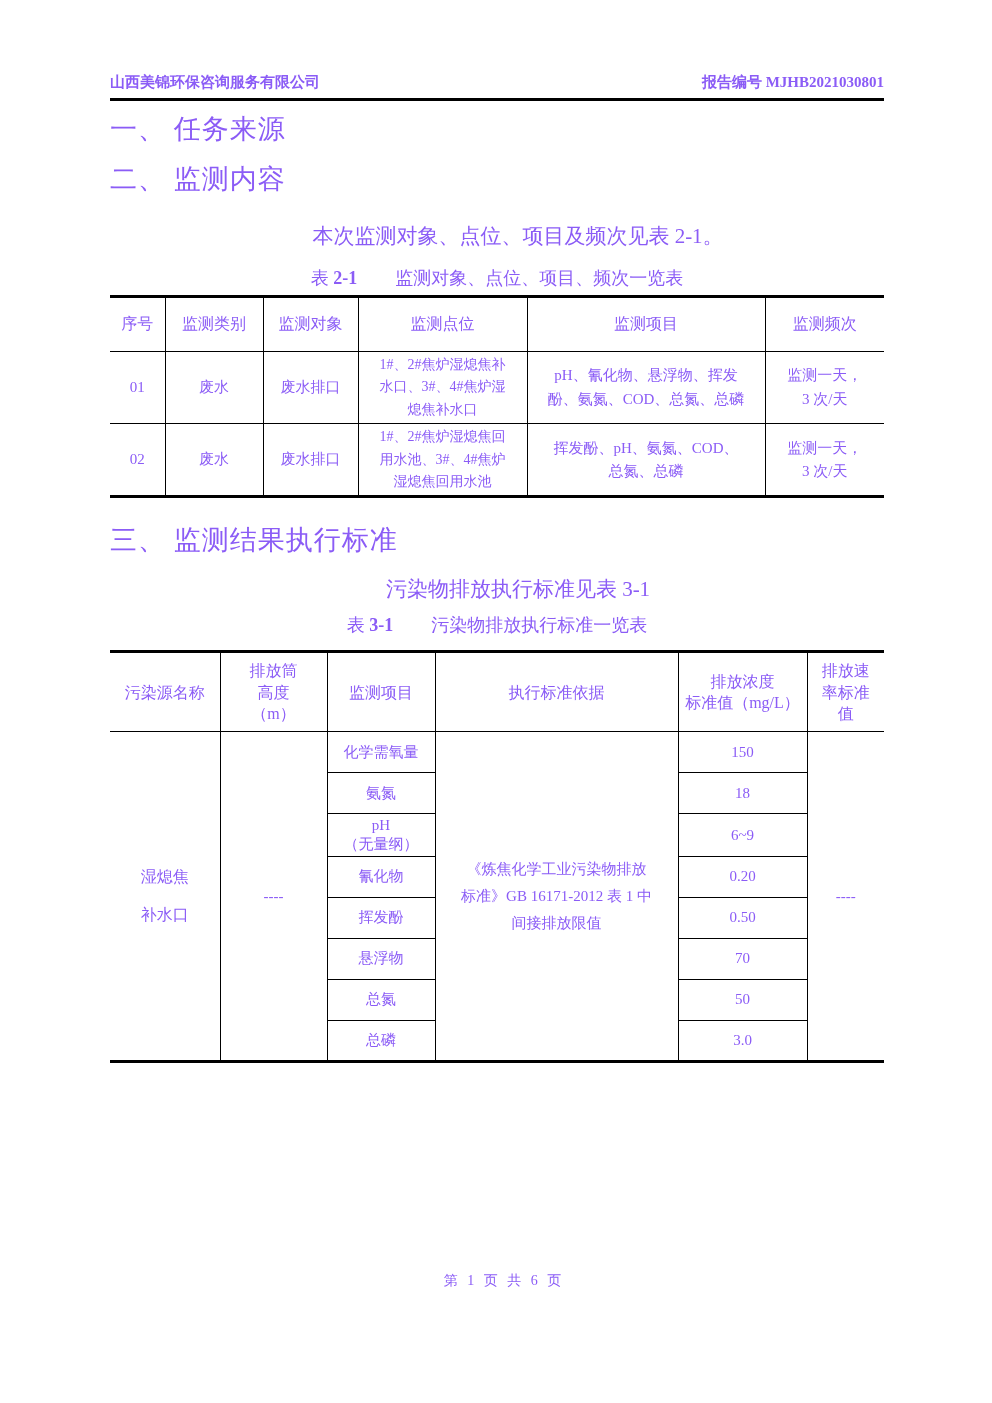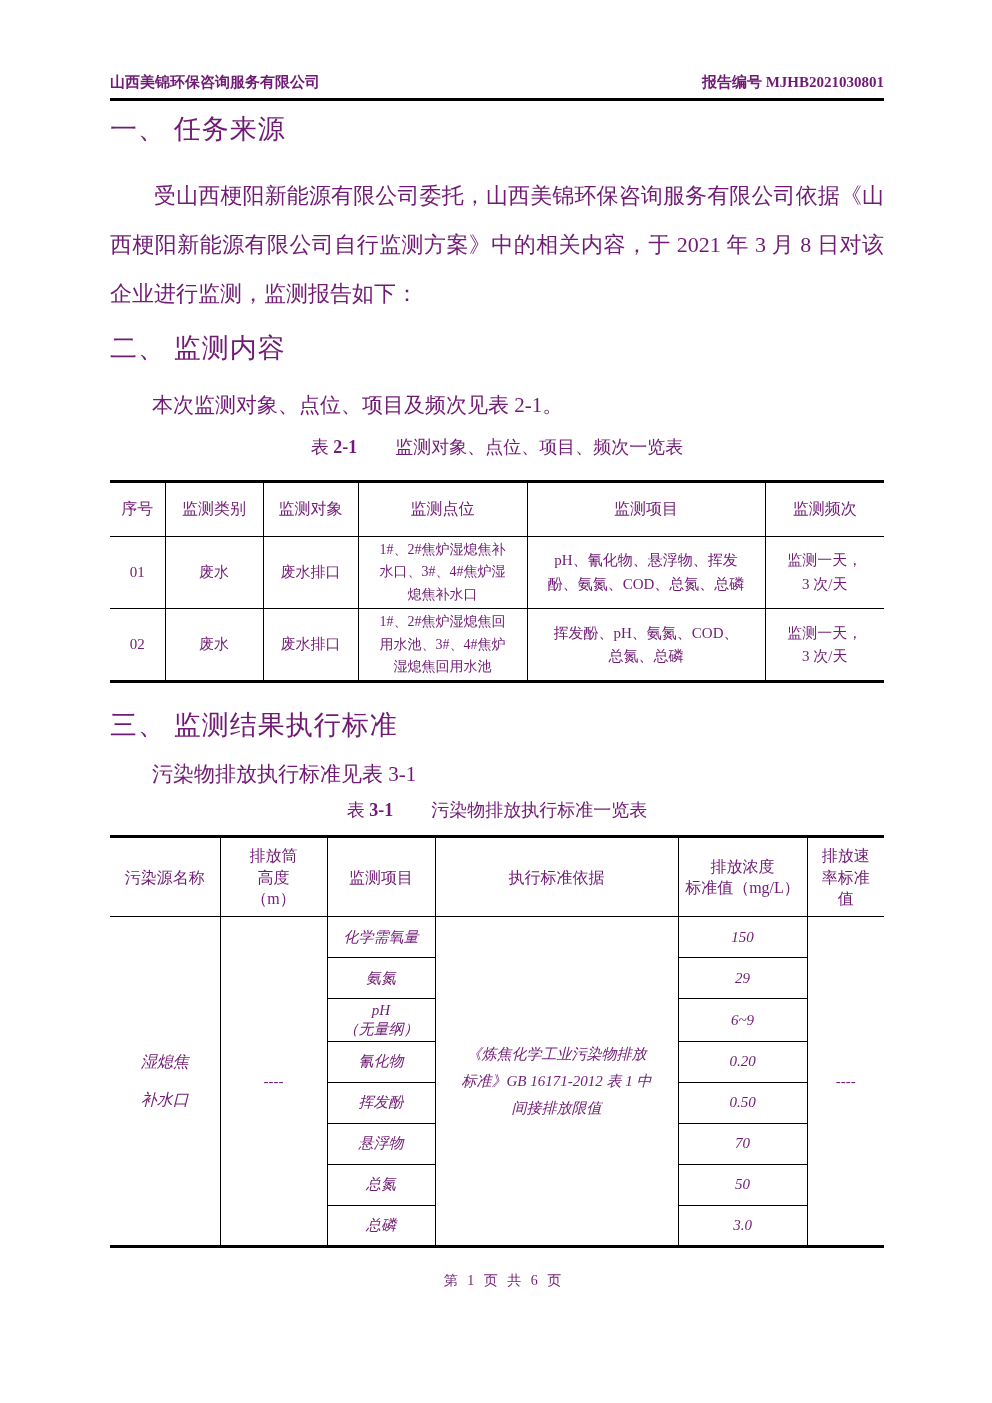--- a/index.html
+++ b/index.html
@@ -2,21 +2,21 @@
 <html><head>
 <meta charset="utf-8">
 <style>
   * { margin: 0; padding: 0; box-sizing: border-box; }
   html, body { background: #ffffff; }
   .page {
     position: relative;
     width: 992px;
     height: 1403px;
     background: #ffffff;
-    color: #701a75;
+    color: #8b5cf6;
     font-family: "Liberation Serif", "DejaVu Serif", serif;
     overflow: hidden;
   }
   .content { width: 774px; margin: 0 auto 0 110px; }
 
   
   .doc-header {
     padding-top: 73px;
     display: flex;
     justify-content: space-between;
@@ -43,20 +43,21 @@
     font-size: 22px;
     line-height: 49px;
     text-align: justify;
     text-indent: 2em;
   }
   .lead-para {
     margin-top: 22px;
     font-size: 21px;
     line-height: 30px;
     text-indent: 2em;
+    text-align: center;
   }
   .lead-para.p3 { margin-top: 14px; }
 
   .tbl-caption {
     margin-top: 14px;
     font-size: 18px;
     line-height: 26px;
     text-align: center;
   }
   .tbl-caption .cap-num { font-weight: 700; text-align: right; }
@@ -74,32 +75,32 @@
     border: 1px solid #000;
     text-align: center;
     vertical-align: middle;
     white-space: pre-line;
     font-weight: normal;
     padding: 2px 3px;
   }
   .edge-l { border-left: none; }
   .edge-r { border-right: none; }
 
-  .t21 { margin-top: 20px; }
+  .t21 { margin-top: 4px; }
   .t21 thead tr { height: 55px; }
   .t21 thead th { font-size: 16px; }
   .t21 tbody tr { height: 72px; }
   .t21 tbody td { font-size: 15px; line-height: 1.55; }
   .t21 td.small { font-size: 14px; line-height: 1.6; }
 
   .t31 { margin-top: 12px; }
   .t31 thead tr { height: 80px; }
   .t31 thead th { font-size: 16px; line-height: 1.35; }
   .t31 tbody tr { height: 41px; }
-  .t31 tbody td { font-size: 15px; line-height: 1.25; font-style: italic; }
+  .t31 tbody td { font-size: 15px; line-height: 1.25; }
   .t31 td.source-cell { font-size: 16px; line-height: 2.4; }
   .t31 td.standard-cell { font-size: 15px; line-height: 1.8; }
 
   .page-footer {
     position: absolute;
     top: 1272px;
     left: 8px;
     width: 100%;
     text-align: center;
     font-size: 14px;
@@ -111,21 +112,20 @@
 
 <div class="page">
   <div class="content">
 
     <div class="doc-header">
       <span>山西美锦环保咨询服务有限公司</span>
       <span>报告编号 MJHB2021030801</span>
     </div>
 
     <div class="sec-heading">一、 任务来源</div>
-    <p class="body-para">受山西梗阳新能源有限公司委托，山西美锦环保咨询服务有限公司依据《山西梗阳新能源有限公司自行监测方案》中的相关内容，于 2021 年 3 月 8 日对该企业进行监测，监测报告如下：</p>
 
     <div class="sec-heading h2">二、 监测内容</div>
     <p class="lead-para">本次监测对象、点位、项目及频次见表 2-1。</p>
 
     <div class="tbl-caption">
       <span>表</span>
       <span class="cap-num">2-1</span><span class="cap-title">监测对象、点位、项目、频次一览表</span>
     </div>
 
     <table class="t21">
@@ -214,21 +214,21 @@
           <td rowspan="8">----</td>
           <td>化学需氧量</td>
           <td class="standard-cell" rowspan="8">《炼焦化学工业污染物排放
 标准》GB 16171-2012 表 1 中
 间接排放限值</td>
           <td>150</td>
           <td class="edge-r" rowspan="8">----</td>
         </tr>
         <tr>
           <td>氨氮</td>
-          <td>29</td>
+          <td>18</td>
         </tr>
         <tr>
           <td>pH
 （无量纲）</td>
           <td>6~9</td>
         </tr>
         <tr>
           <td>氰化物</td>
           <td>0.20</td>
         </tr>

